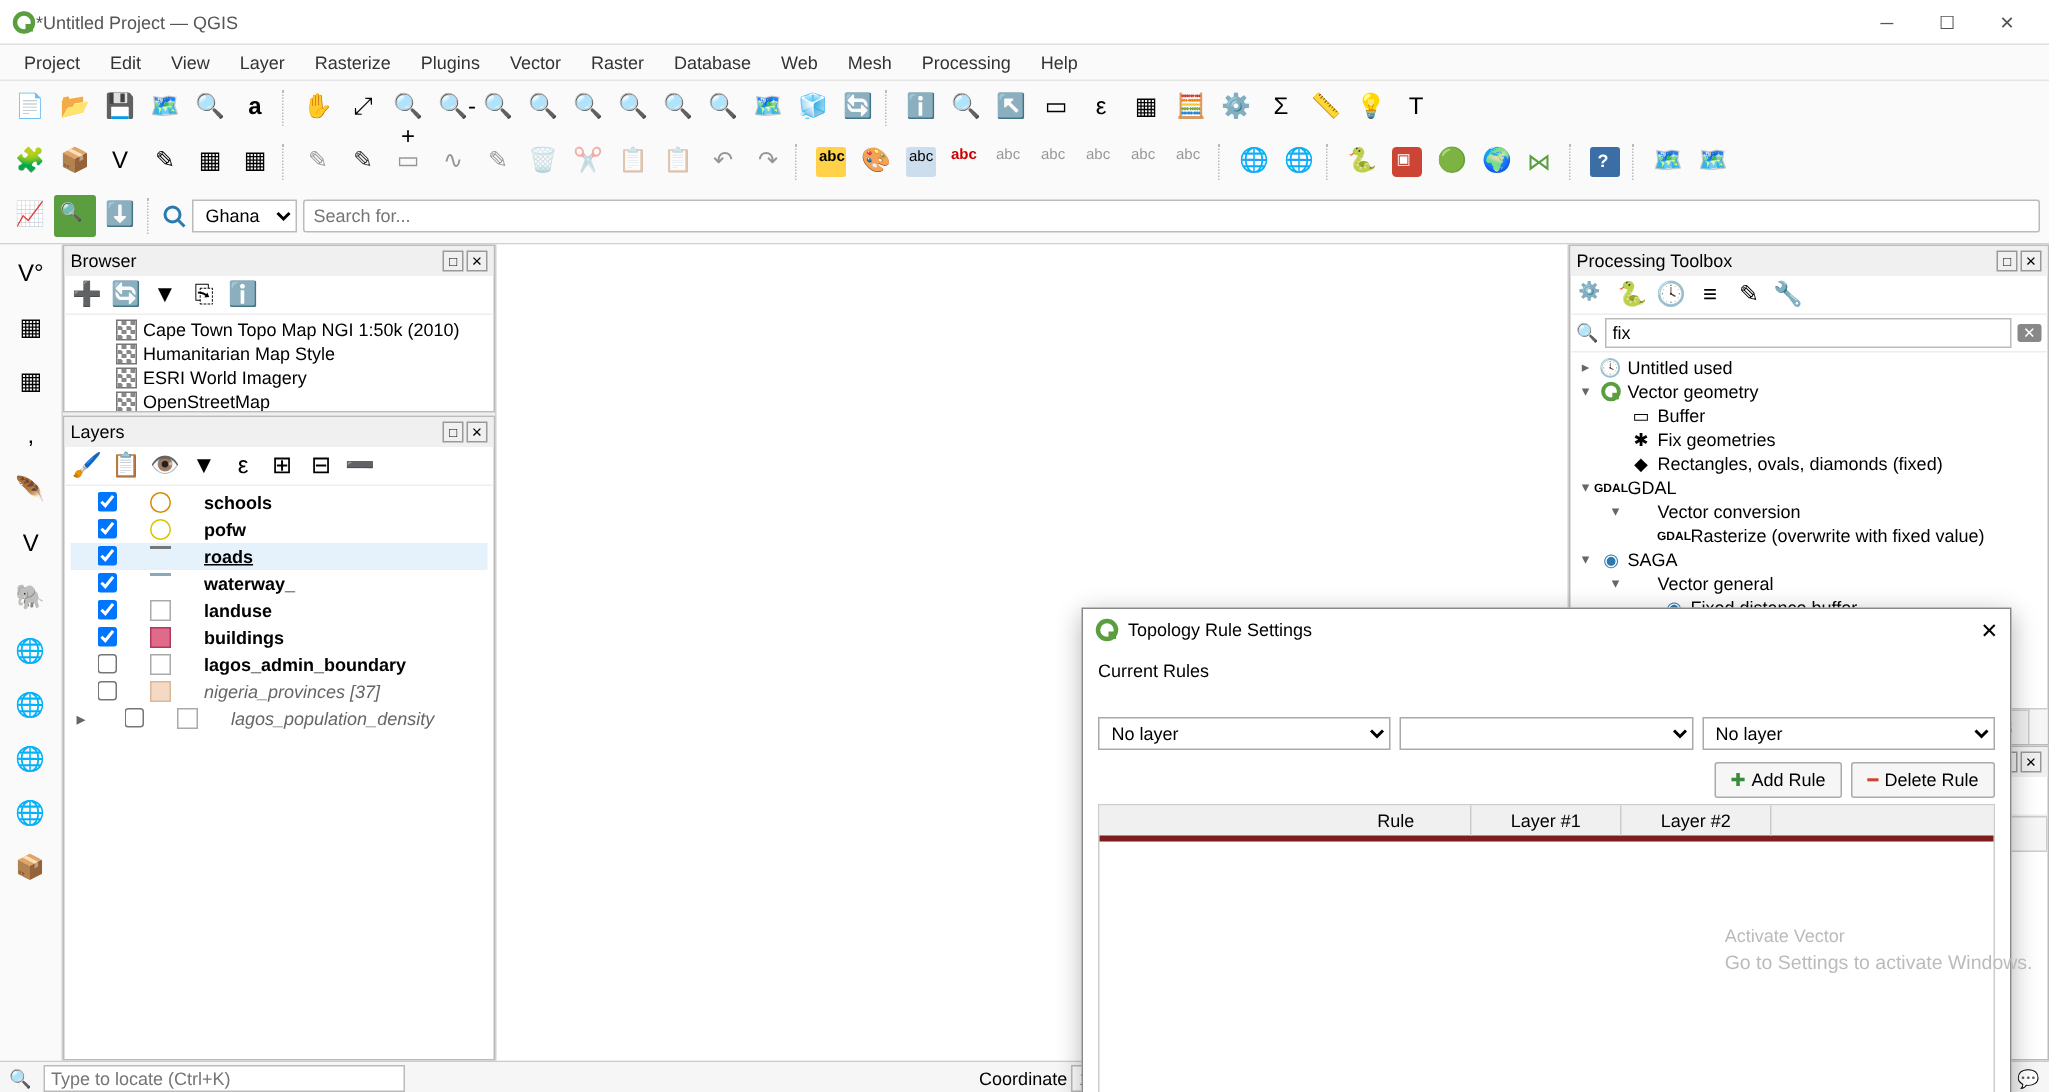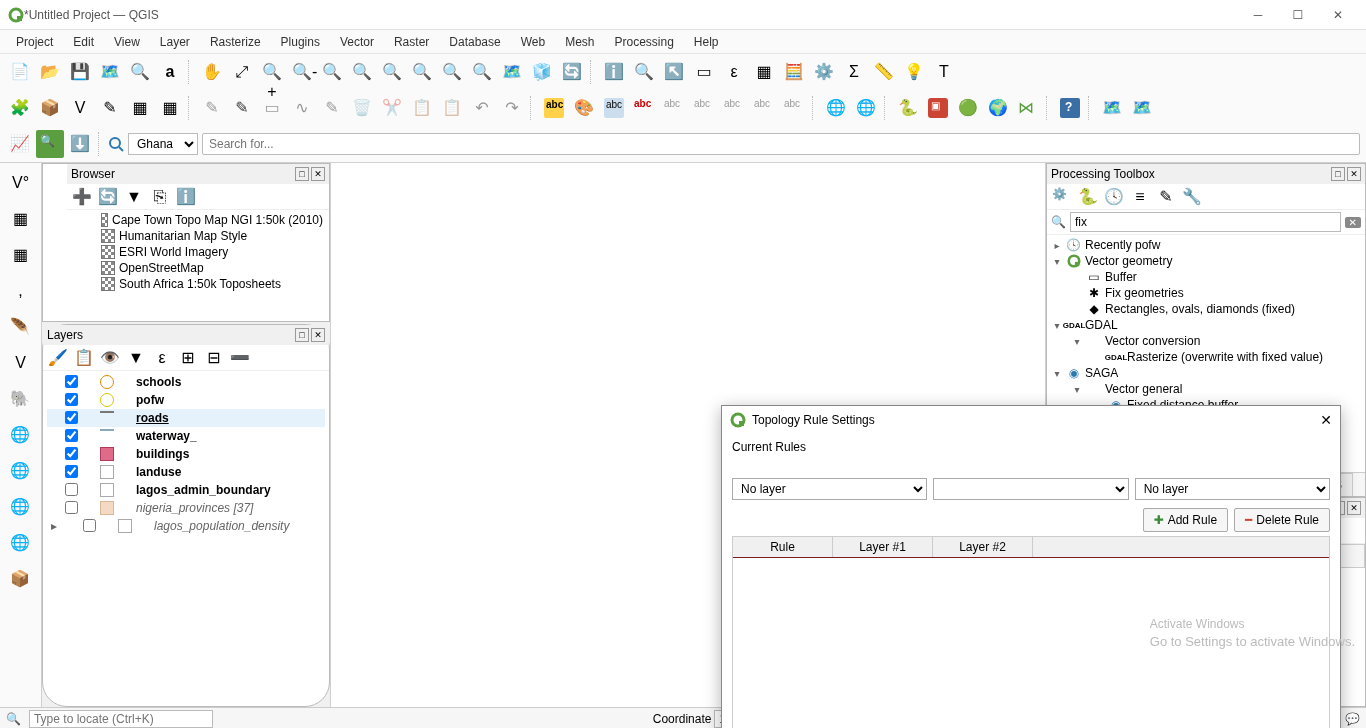--- a/index.html
+++ b/index.html
@@ -26,25 +26,25 @@
 .left-tool-strip .tbtn { width:32px; height:32px; }
 
 .panel { background:#fff; border:1px solid #bbb; display:flex; flex-direction:column; }
 .panel-header { height:20px; background:#f0f0f0; display:flex; align-items:center; padding:0 4px; font-weight:500; }
 .panel-header .spacer { flex:1; }
 .panel-header .pbtn { width:14px; height:14px; border:1px solid #999; margin-left:2px; display:flex; align-items:center; justify-content:center; font-size:9px; line-height:1; }
 .panel-toolbar { height:26px; display:flex; align-items:center; padding:0 4px; gap:4px; border-bottom:1px solid #eee;}
 .panel-toolbar .tbtn { width:22px; height:22px; }
 
 .left-panels { width:288px; display:flex; flex-direction:column; gap:2px; }
-.browser-panel { height:159px;padding-left:24px; }
+.browser-panel { height:112px; }
 .browser-list { flex:1; overflow:auto; padding:2px 0; }
 .browser-item { display:flex; align-items:center; padding:1px 6px 1px 34px; white-space:nowrap; }
 .browser-item .bicon { width:14px; height:14px; margin-right:4px; background: repeating-conic-gradient(#888 0 25%, #fff 0 50%) 0 0/6px 6px; border:1px solid #777;}
-.layers-panel { flex:1;border-radius:25px; }
+.layers-panel { flex:1; }
 .layer-list { flex:1; overflow:auto; padding:2px 4px; }
 .layer-row { display:flex; padding:2px 2px 2px 18px; gap:22px; }
 .layer-row input[type=checkbox] { width:13px; height:13px; }
 .layer-sym { width:14px; height:14px; border:1px solid #888; }
 .layer-name { font-weight:600; }
 .layer-name.italic { font-style:italic; font-weight:400; color:#666; }
 .layer-row.selected { background:#e5f1fb; }
 .layer-row.selected .layer-name { text-decoration:underline; }
 
 .canvas { flex:1; background:#fff; position:relative; border-left:1px solid #d0d0d0; border-right:1px solid #d0d0d0; }
@@ -67,36 +67,36 @@
 
 .topo-panel { height:210px; }
 .topo-table { height:24px; display:flex; border-top:1px solid #ccc; border-bottom:1px solid #ccc; background:#f6f6f6;}
 .topo-table div { flex:1; text-align:center; border-right:1px solid #ccc; padding:3px 0; }
 .topo-blank { flex:1; position:relative; }
 .topo-footer { display:flex; align-items:center; padding:2px 6px; gap:6px; height:22px;}
 .watermark { position:absolute; right:10px; top:40px; color:#bbb; font-size:22px; pointer-events:none; }
 .watermark small { display:block; font-size:13px; }
 
 .statusbar { height:22px; background:#f6f6f6; border-top:1px solid #ccc; display:flex; align-items:center; padding:0 6px; gap:8px; }
-.statusbar .locate { width:184px; height:18px; border:1px solid #bbb; padding:0 4px; color:#ec4899; }
+.statusbar .locate { width:241px; height:18px; border:1px solid #bbb; padding:0 4px; color:#ec4899; }
 .statusbar .sfield { display:flex; align-items:center; gap:3px; }
 .statusbar input[type=text] { height:18px; border:1px solid #bbb; padding:0 4px; }
 .statusbar .spacer { flex:1; }
 
 .dialog-backdrop { position:absolute; left:0; top:12px; width:100%; height:100%; }
 .dialog { position:absolute; left:390px; top:230px; width:620px; height:418px; background:#fff; border:1px solid #888; box-shadow:0 4px 16px rgba(0,0,0,0.3); display:flex; flex-direction:column; }
 .dialog-title { height:28px; display:flex; align-items:center; padding:0 8px; }
 .dialog-title .spacer{flex:1;}
 .dialog-body { flex:1; padding:6px 10px; display:flex; flex-direction:column; }
 .rules-row { display:flex; gap:6px; margin:4px 0; }
 .rules-row select { flex:1; height:22px; border:1px solid #aaa; background:#fff; padding:0 4px;}
 .rules-btns { display:flex; justify-content:flex-end; gap:6px; margin:4px 0;}
 .dbtn { height:24px; padding:0 10px; border:1px solid #aaa; background:#f6f6f6; display:flex; align-items:center; gap:4px; border-radius:2px;}
 .rules-table { flex:1; border:1px solid #ccc; background:#fff; }
-.rules-table-head { display:flex; background:#f0f0f0; border-bottom:1px solid #7f1d1d; }
+.rules-table-head { display:flex; background:#f0f0f0; border-bottom:4px solid #7f1d1d;justify-content:center; }
 .rules-table-head div { padding:3px 8px; border-right:1px solid #ccc; text-align:center; }
 
 .q-logo-svg { width:16px; height:16px;}
 .ico-generic { font-size:16px; text-align:center; line-height:20px; }
 </style>
 </head>
 <body>
 
 <div class="titlebar">
   <svg class="q-logo-svg" viewBox="0 0 16 16">
@@ -500,27 +500,27 @@
             <span style="width:14px;height:2px;background:#777"></span>
             <span class="layer-name">roads</span>
           </div>
           <div class="layer-row">
             <input type="checkbox" checked="" style="">
             <span style="width:14px;height:2px;background:#8ab"></span>
             <span class="layer-name">waterway_</span>
           </div>
           <div class="layer-row">
             <input type="checkbox" checked="" style="">
+            <span class="layer-sym" style="background:#fff;border-color:#aaa"></span>
+            <span class="layer-name">landuse</span>
+          </div>
+          <div class="layer-row">
+            <input type="checkbox" checked="" style="">
             <span class="layer-sym" style="background:#e06a8a;border-color:#b03a5a"></span>
             <span class="layer-name">buildings</span>
-          </div>
-          <div class="layer-row">
-            <input type="checkbox" checked="" style="">
-            <span class="layer-sym" style="background:#fff;border-color:#aaa"></span>
-            <span class="layer-name">landuse</span>
           </div>
           <div class="layer-row">
             <input type="checkbox" style="">
             <span class="layer-sym" style="background:#fff;border-color:#aaa"></span>
             <span class="layer-name">lagos_admin_boundary</span>
           </div>
           <div class="layer-row">
             <input type="checkbox" style="">
             <span class="layer-sym" style="background:#f4d9c5;border-color:#d9b89a"></span>
             <span class="layer-name italic">nigeria_provinces [37]</span>
@@ -608,21 +608,21 @@
       </div>
       <div class="proc-search">
         <span>🔍</span>
         <input type="text" value="fix" style="">
         <span style="background:#888;color:#fff;padding:0 4px;border-radius:2px;font-size:10px">✕</span>
       </div>
       <div class="proc-tree" id="proc-tree">
           <div class="tree-row tree-indent-1">
             <span class="tree-exp">▸</span>
             <span class="tree-icon">🕓</span>
-            <span>Recently pofw</span>
+            <span>Untitled used</span>
           </div>
           <div class="tree-row tree-indent-1">
             <span class="tree-exp">▾</span>
             <span class="tree-icon">
               <svg width="14" height="14" viewBox="0 0 16 16">
                 <circle cx="8" cy="8" r="6" fill="none" stroke="#5a9e3f" stroke-width="3"></circle>
                 <rect x="9" y="9" width="5" height="5" fill="#5a9e3f"></rect>
               </svg>
             </span>
             <span>Vector geometry</span>
@@ -706,21 +706,21 @@
             <span class="ico-generic">🔧</span>
           </div>
       </div>
       <div class="topo-table">
         <div>Error</div>
         <div>Layer</div>
         <div>Feature ID</div>
       </div>
       <div class="topo-blank">
         <div class="watermark">
-          <span>Activate Windows</span>
+          <span>Activate Vector</span>
           <small>Go to Settings to activate Windows.</small>
         </div>
       </div>
       <div class="topo-footer">
         <input type="checkbox" style="">
         <span>Show errors</span>
         <span class="spacer"></span>
         <span>Topology not checked yet</span>
       </div>
     </div>

